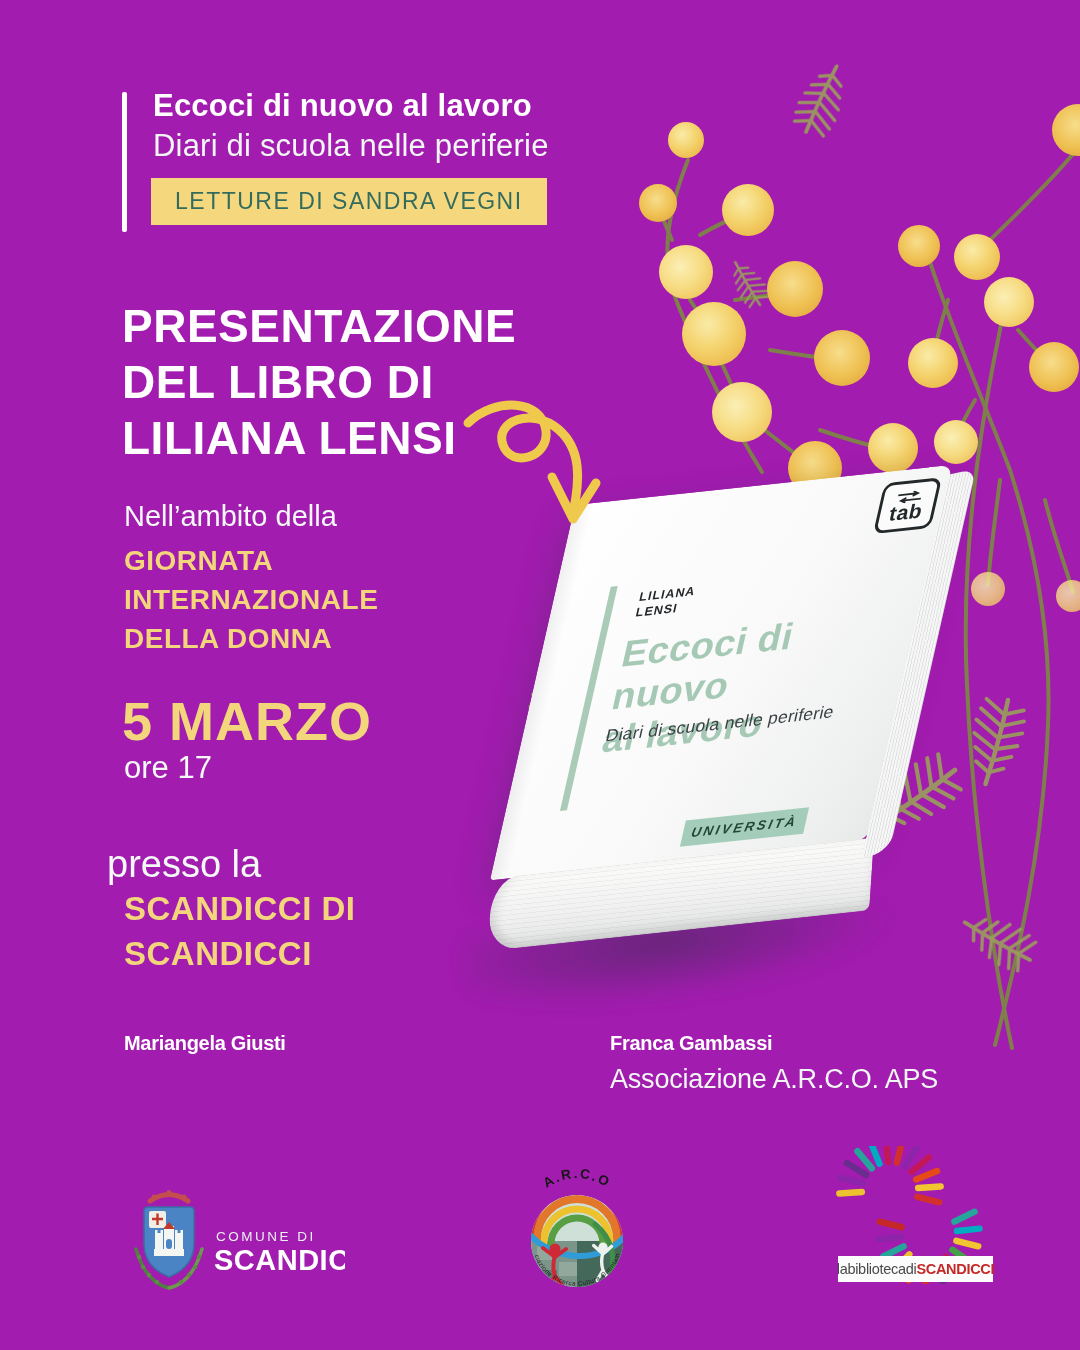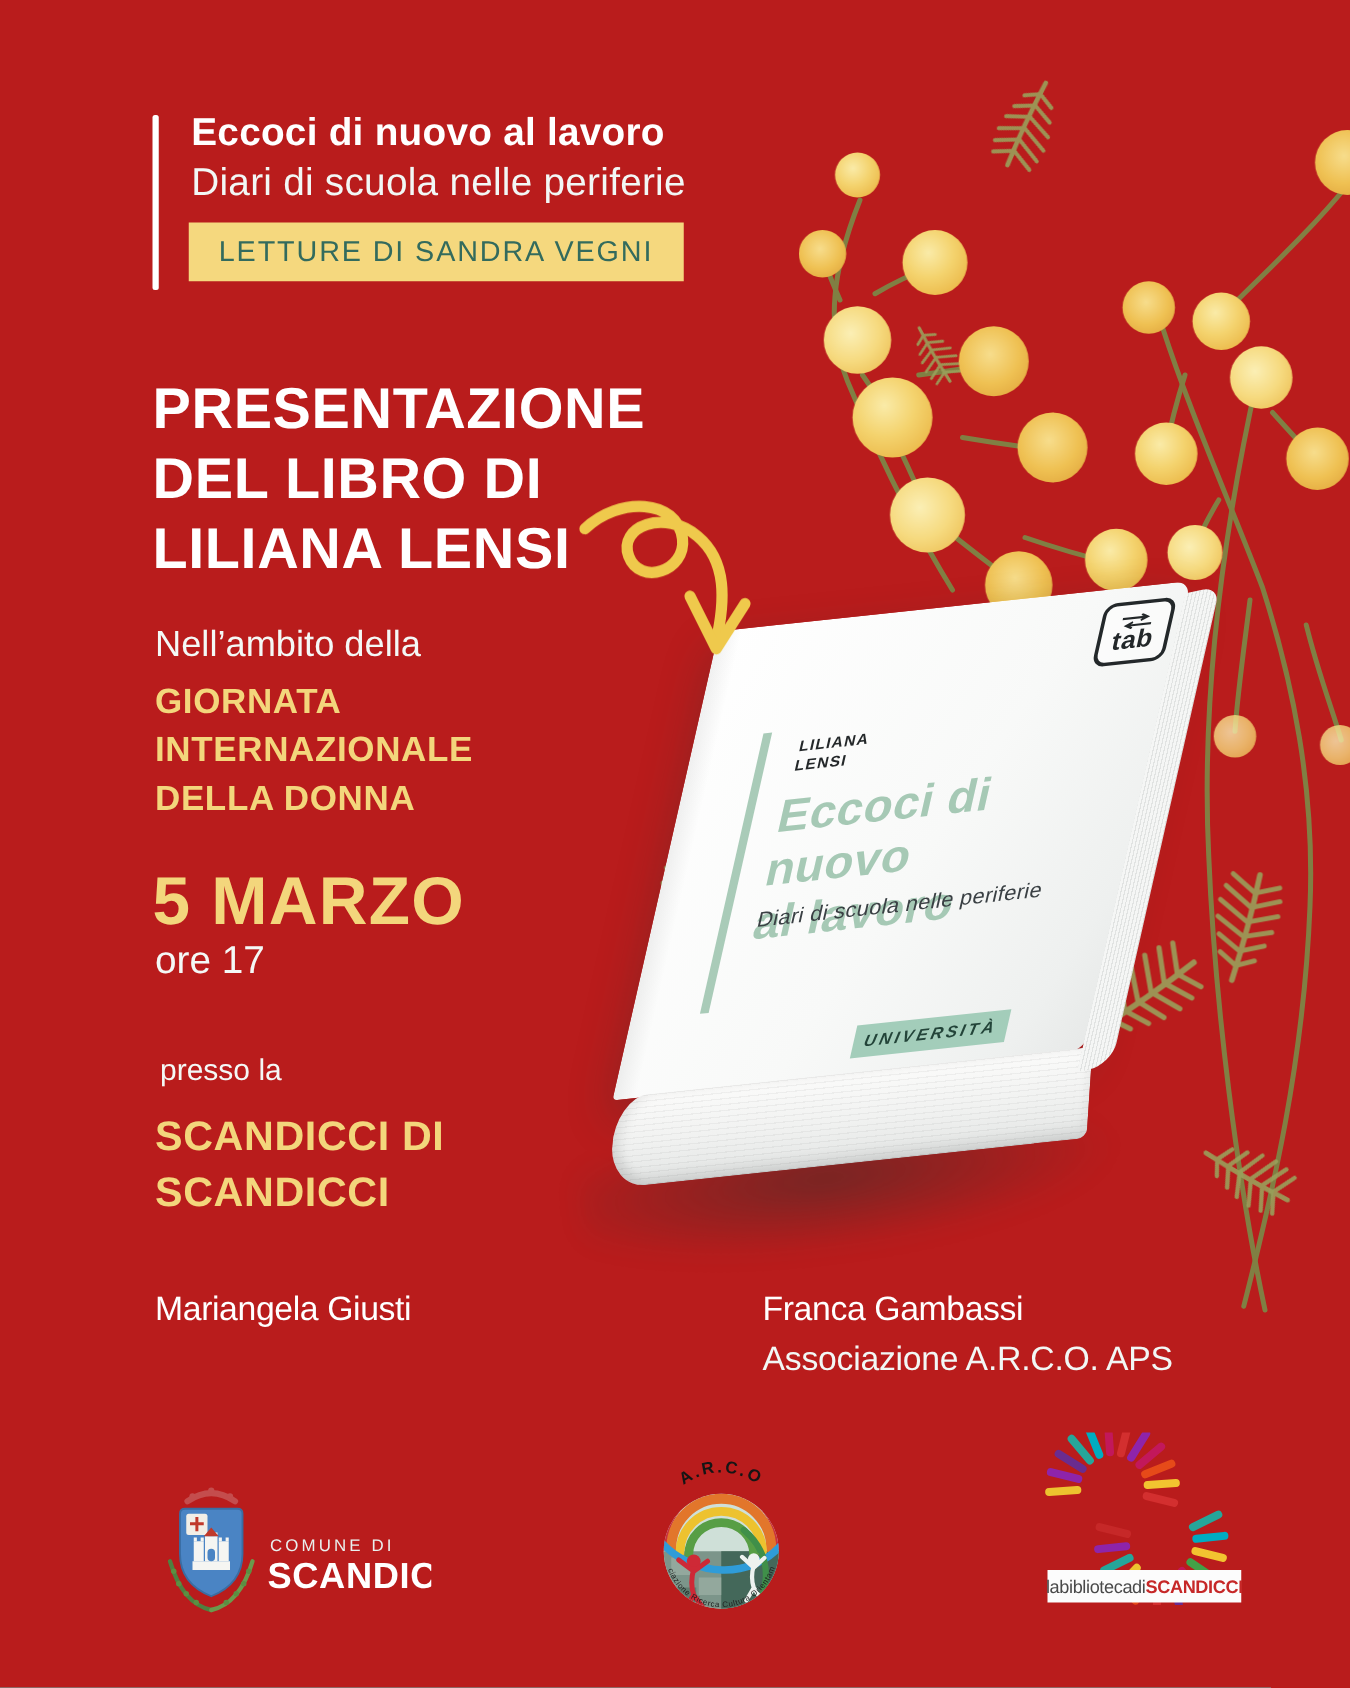--- a/index.html
+++ b/index.html
@@ -1,18 +1,18 @@
 <!DOCTYPE html>
 <html><head>
 <meta charset="utf-8">
 <style>
   html,body{margin:0;padding:0;background:#6FA3A0;}
   .poster{
     position:relative;width:1080px;height:1350px;overflow:hidden;
-    background:#b91c1c;
+    background:#a21caf;
     font-family:"Liberation Sans",sans-serif;
     -webkit-font-smoothing:antialiased;
   }
   .abs{position:absolute;}
   
   .mast-bar{left:122px;top:92px;width:5px;height:140px;background:#FFFFFF;border-radius:2px;z-index:3;}
   .mast-title{left:153px;top:88px;font-size:31px;font-weight:700;color:#FFFFFF;z-index:3;letter-spacing:.2px;}
   .mast-sub{left:153px;top:128px;font-size:31px;font-weight:400;color:#F2F7F5;z-index:3;letter-spacing:.2px;}
   .badge{left:151px;top:178px;background:#F5D87E;color:#336B5D;font-size:23px;font-weight:500;
          padding:10px 24px;letter-spacing:1.5px;z-index:3;}
@@ -20,24 +20,24 @@
   .heading{left:122px;top:298px;color:#FFFFFF;font-size:46px;line-height:56px;font-weight:700;
            letter-spacing:.5px;z-index:3;}
   
   .occ-intro{left:124px;top:500px;font-size:29px;color:#F4F8F6;z-index:3;}
   .occ-lines{left:124px;top:541px;font-size:28px;line-height:39px;font-weight:700;color:#F3D67C;z-index:3;letter-spacing:.5px;}
   
   .day{left:122px;top:630px;font-size:52px;font-weight:700;color:#FFFFFF;letter-spacing:1px;z-index:3;}
   .date{left:122px;top:690px;font-size:54px;font-weight:700;color:#F3D67C;letter-spacing:1px;z-index:3;}
   .time{left:124px;top:750px;font-size:31px;color:#F4F8F6;z-index:3;}
   
-  .venue-intro{left:128px;top:843px;font-size:24px;color:#F4F8F6;z-index:3;}
+  .venue-intro{left:107px;top:843px;font-size:38px;color:#F4F8F6;z-index:3;}
   .venue-name{left:124px;top:886px;font-size:33px;line-height:45px;font-weight:700;color:#F3D67C;letter-spacing:.5px;z-index:3;}
   
-  .spk-name{font-size:27px;font-weight:400;color:#FFFFFF;letter-spacing:-.3px;}
+  .spk-name{font-size:20px;font-weight:700;color:#FFFFFF;letter-spacing:-.3px;}
   .spk-role{font-size:27px;color:#F2F7F5;margin-top:9px;letter-spacing:-.2px;}
   .spk-left{left:124px;top:1032px;z-index:3;}
   .spk-mid{left:416px;top:1034px;width:168px;text-align:center;font-size:28px;line-height:43px;
            font-weight:700;color:#F3D67C;letter-spacing:1px;z-index:3;}
   .spk-right{left:610px;top:1032px;z-index:3;}
   
   .flora{left:0;top:0;z-index:1;}
   .arrow{left:440px;top:385px;z-index:3;}
   
   .book-shadow{left:462px;top:880px;width:440px;height:120px;z-index:1;

